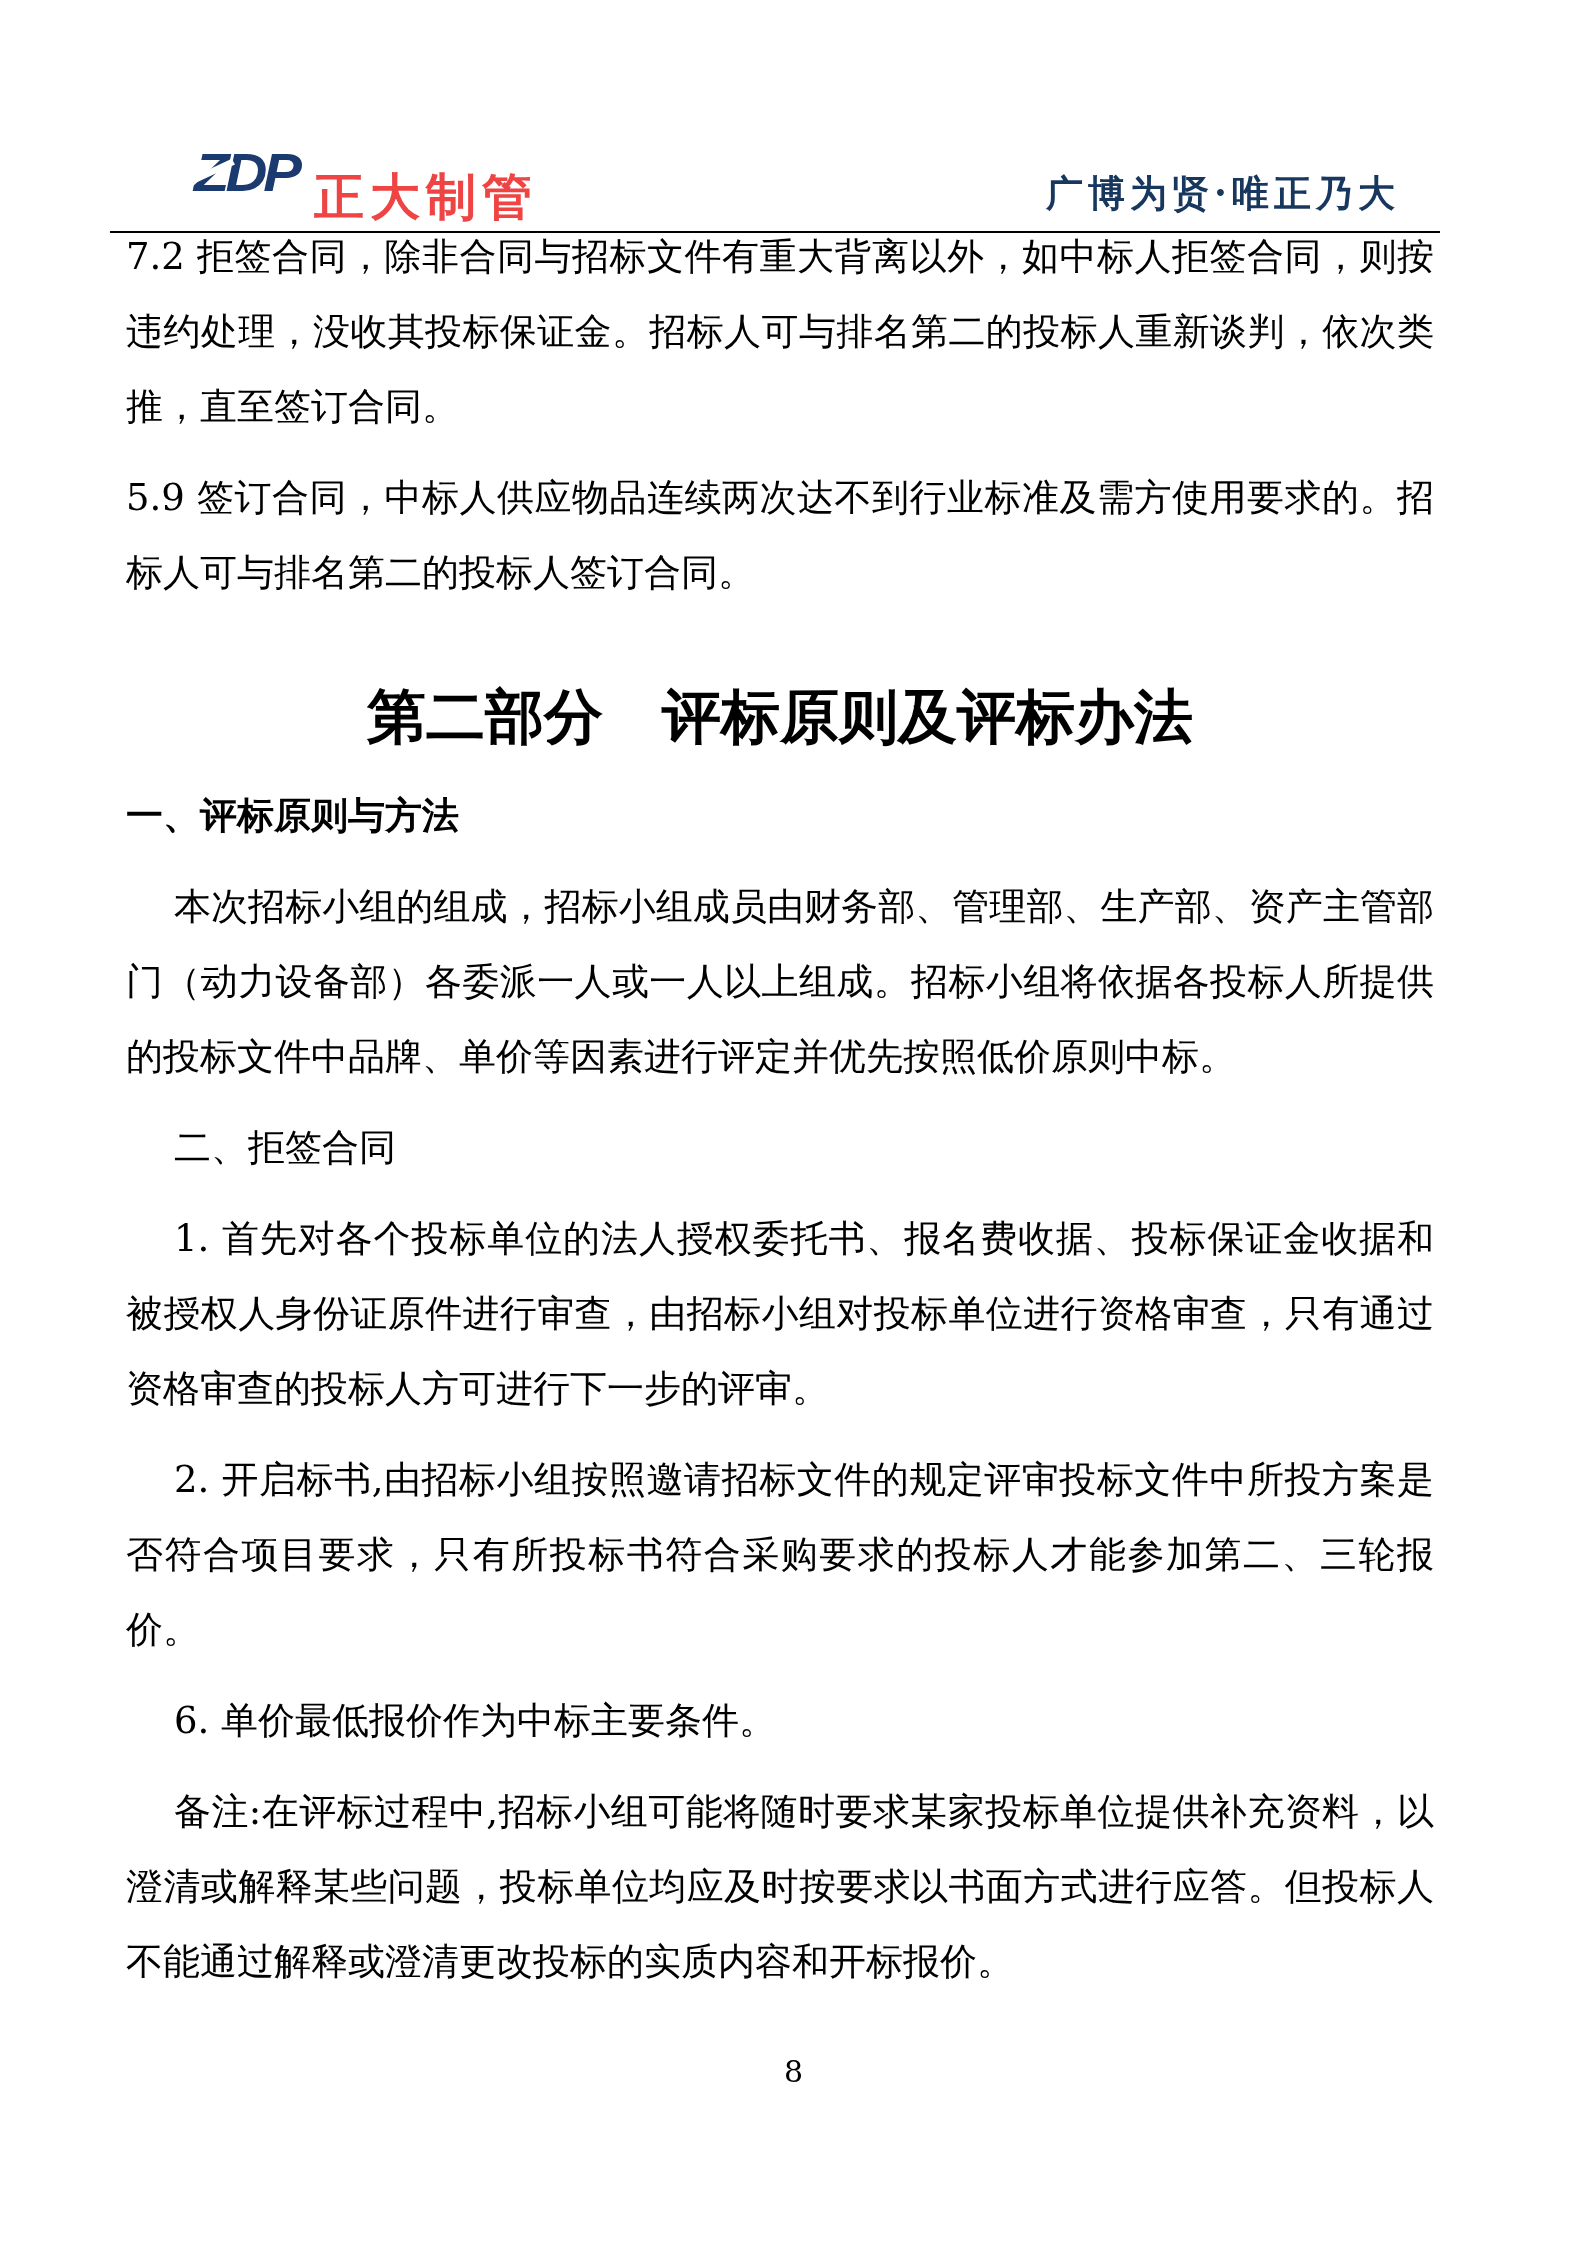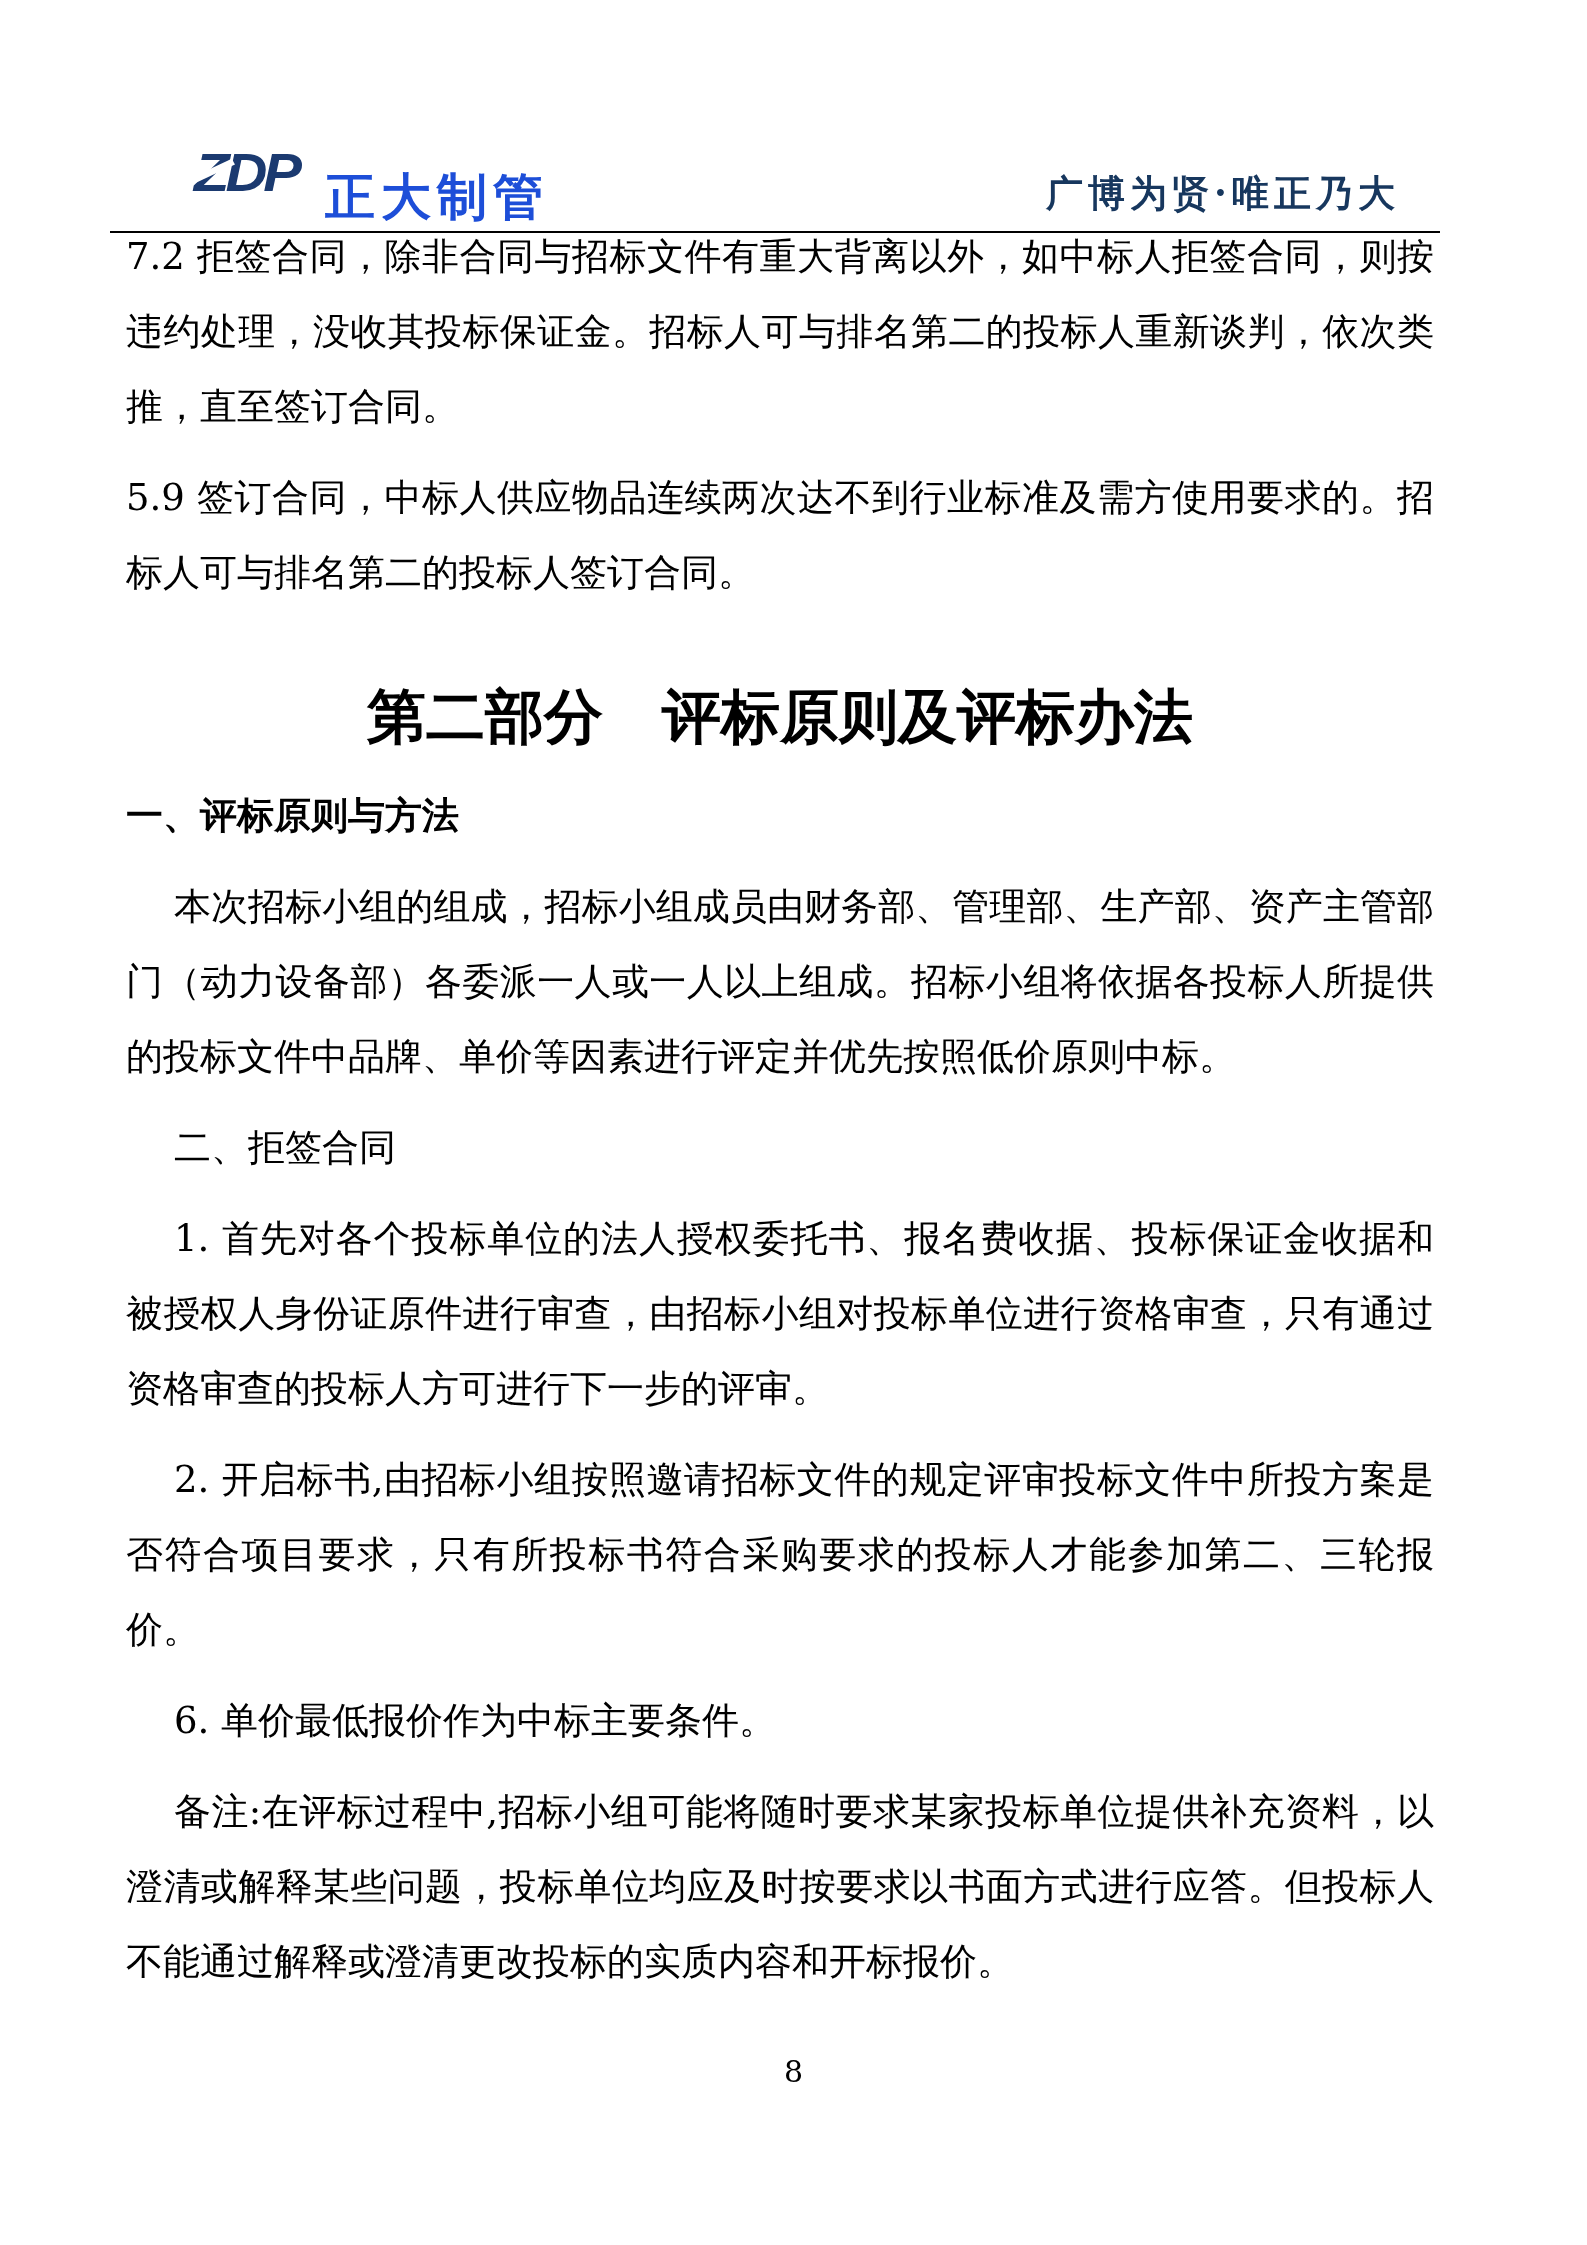--- a/index.html
+++ b/index.html
@@ -22,21 +22,21 @@
   }
   .header-row {
     display:flex;
     justify-content:space-between;
     align-items:flex-end;
   }
   .logo {
     margin-left:84px;
     display:flex;
     align-items:center;
-    gap:27px;
+    gap:16px;
     white-space:nowrap;
     text-align:right;
   }
   .logo-acronym {
     position:relative;
     font-family:"Liberation Sans","DejaVu Sans",sans-serif;
     font-weight:bold;
     font-style:italic;
     font-size:58px;
     line-height:1;
@@ -53,21 +53,21 @@
     height:7px;
     background:#ffffff;
     transform:rotate(-27deg);
   }
   .logo-company {
     font-family:"Liberation Sans","DejaVu Sans",sans-serif;
     font-weight:900;
     font-size:50px;
     line-height:1;
     letter-spacing:6px;
-    color:#1d4ed8;
+    color:#ef4444;
     margin-top:48px;
   }
   .slogan {
     font-family:"DejaVu Serif","Liberation Serif",serif;
     font-weight:bold;
     font-size:37px;
     line-height:1.1;
     letter-spacing:5px;
     color:#17375e;
     padding-bottom:8px;

